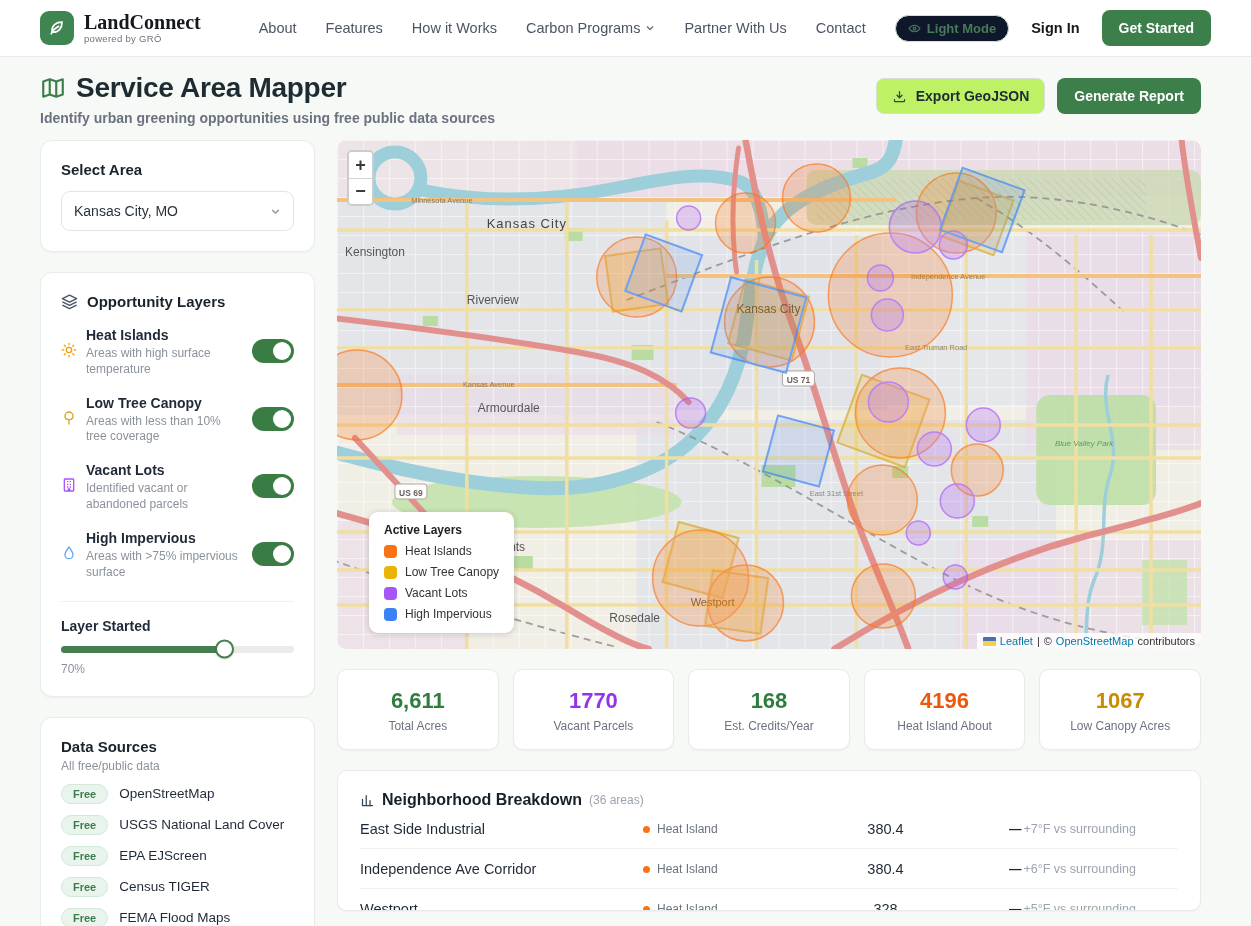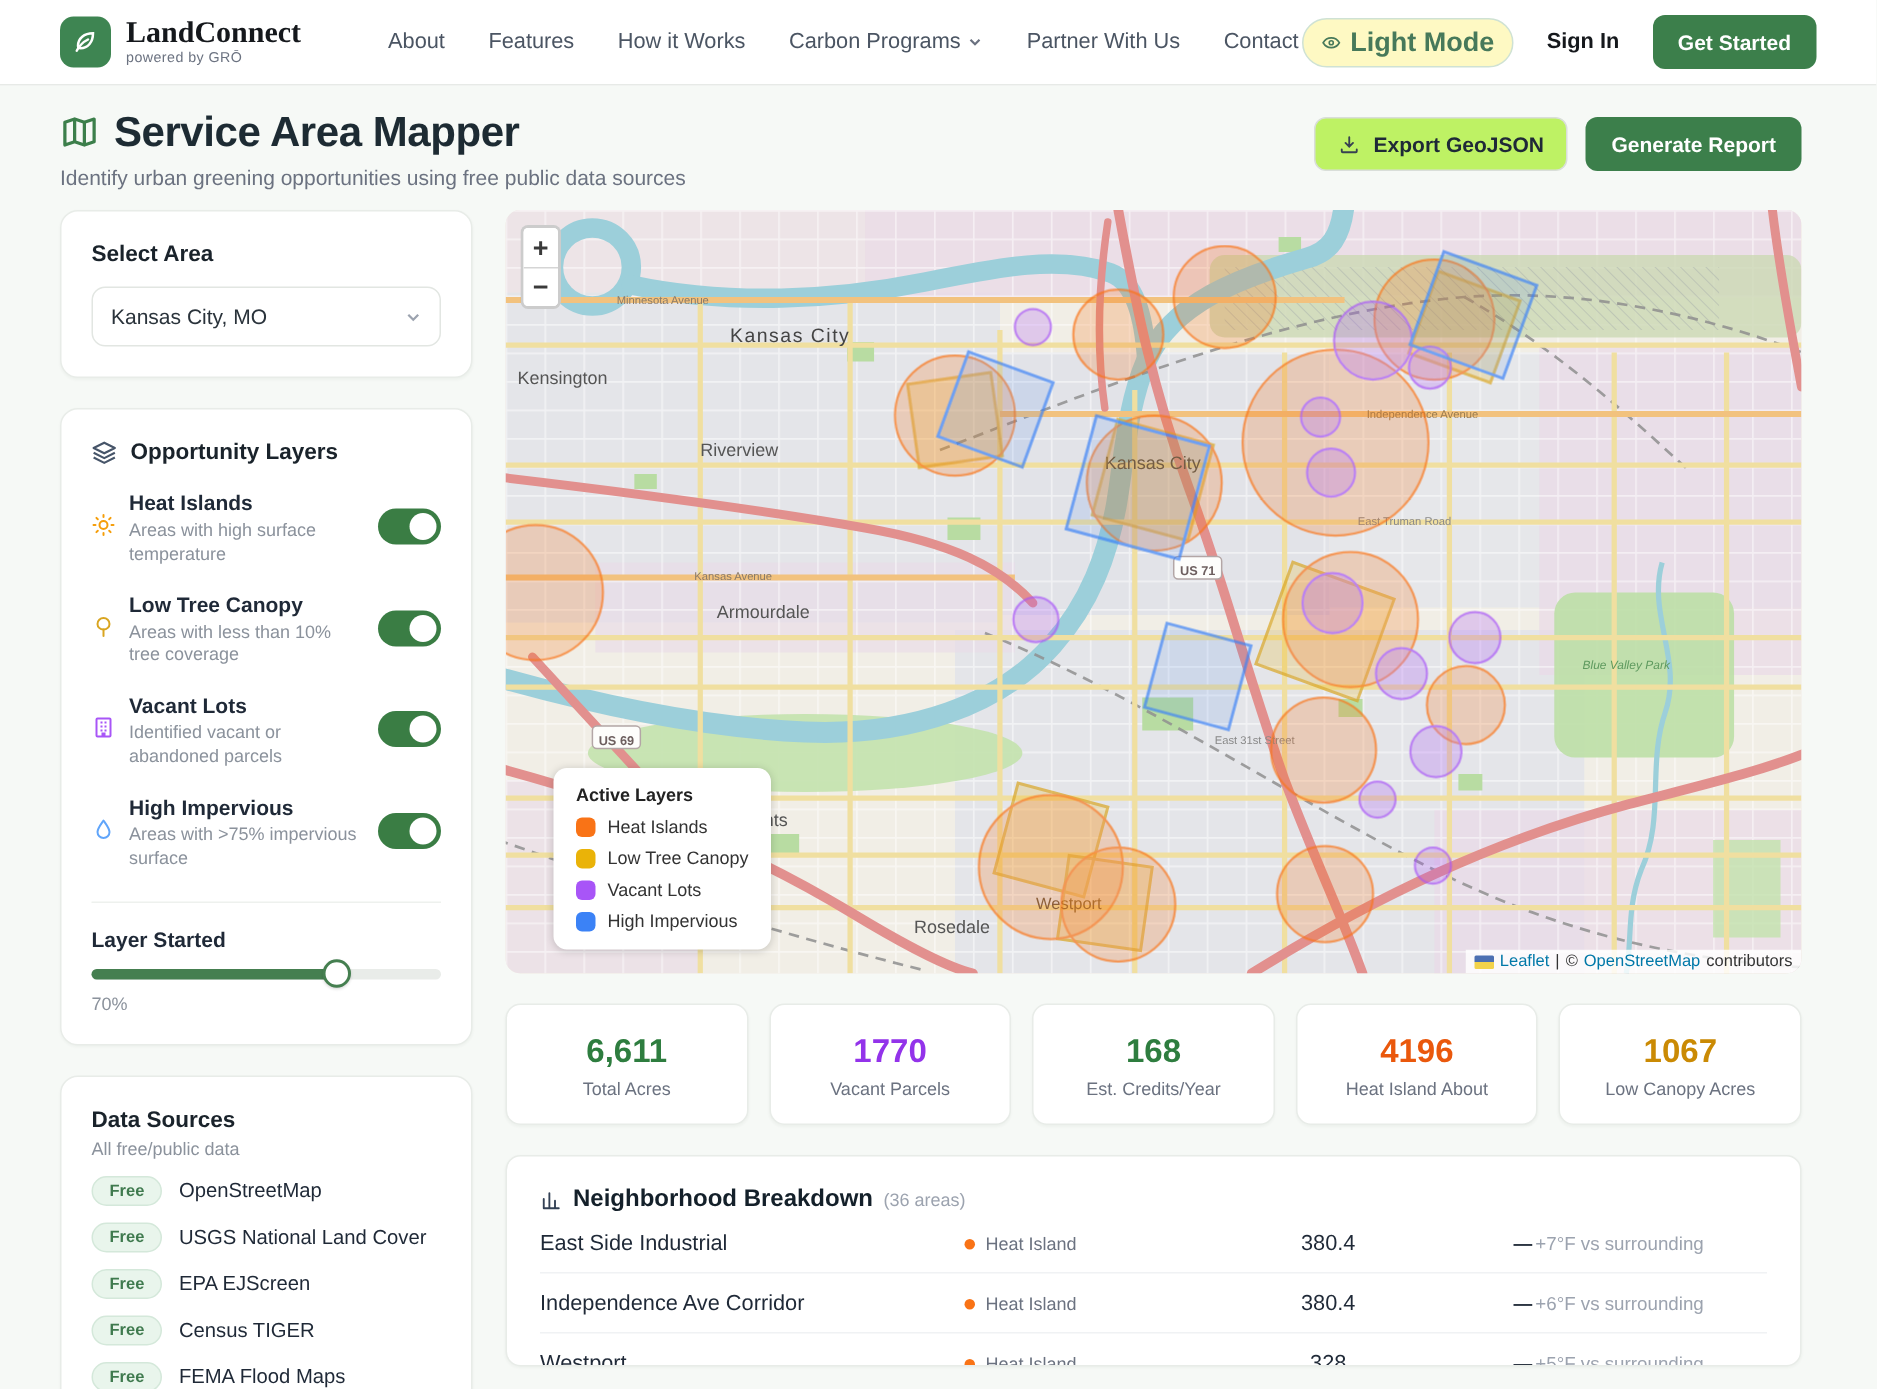--- a/index.html
+++ b/index.html
@@ -8,28 +8,28 @@
 
   
   .header { height:57px; background:#ffffff; border-bottom:1px solid #e7eae7; display:flex; align-items:center; padding:0 40px; }
   .logo-wrap { display:flex; align-items:center; gap:10px; }
   .logo-badge { width:34px; height:34px; border-radius:9px; background:#3e8552; display:flex; align-items:center; justify-content:center; }
   .brand-name { font-family:"Liberation Serif", serif; font-weight:700; font-size:20px; color:#15181c; line-height:1.05; }
   .brand-tag { font-size:9.5px; color:#6b7280; letter-spacing:.3px; }
   .nav { display:flex; align-items:center; gap:29px; margin-left:58px; }
   .nav-link { font-size:14.5px; color:#4b5563; cursor:pointer; display:flex; align-items:center; gap:5px; text-decoration:none; }
   .hdr-right { margin-left:auto; display:flex; align-items:center; gap:22px; }
-  .mode-pill { display:flex; align-items:center; gap:6px; background:#fef9c3; border:1px solid #cfe2d4; color:#47795a; font-size:18px; font-weight:600; border-radius:999px; padding:5px 12px; cursor:pointer; }
+  .mode-pill { display:flex; align-items:center; gap:6px; background:#0f172a; border:1px solid #cfe2d4; color:#47795a; font-size:13px; font-weight:600; border-radius:999px; padding:5px 12px; cursor:pointer; }
   .sign-in { font-size:14.5px; font-weight:600; color:#15181c; cursor:pointer; }
   .btn-green { background:#3c7f4b; color:#fff; border:none; border-radius:8px; font-size:14px; font-weight:600; padding:10px 17px; cursor:pointer; font-family:inherit; }
 
   
   .title-row { display:flex; align-items:flex-start; justify-content:space-between; padding:15px 50px 14px 40px; }
   .page-title { display:flex; align-items:center; gap:10px; font-size:28px; font-weight:700; color:#1d2b33; letter-spacing:-.3px; }
-  .page-sub { font-size:14px; color:#6b7280; margin-top:6px; }
+  .page-sub { font-size:14px; color:#6b7280; margin-top:6px;font-weight:bold; }
   .title-actions { display:flex; gap:12px; margin-top:6px; }
   .btn-outline { display:flex; align-items:center; gap:9px; background:#bef264; border:1px solid #d9ded9; border-radius:8px; font-size:14px; font-weight:600; color:#1f2937; padding:9px 15px; cursor:pointer; font-family:inherit; }
 
   
   .main { display:flex; gap:22px; padding:0 50px 0 40px; align-items:flex-start; }
   .sidebar { width:275px; flex:0 0 275px; }
   .content { flex:1; min-width:0; }
   .panel { background:#fff; border:1px solid #e8ece8; border-radius:12px; box-shadow:0 1px 2px rgba(20,40,20,.04); padding:20px; margin-bottom:20px; }
   .panel-title { font-size:15px; font-weight:700; color:#1a232b; }
 

